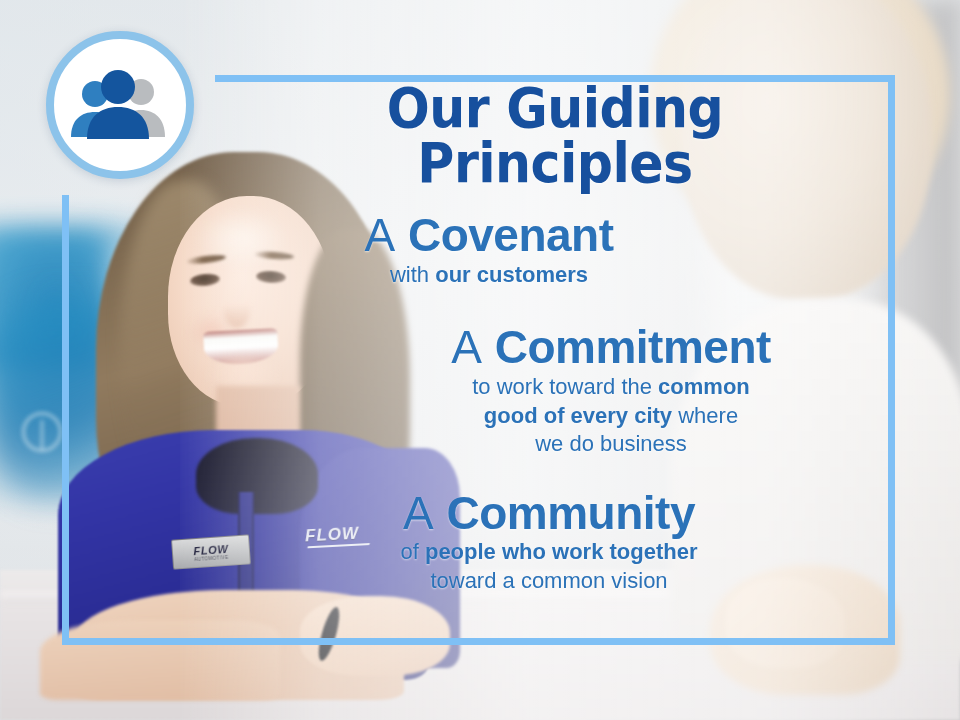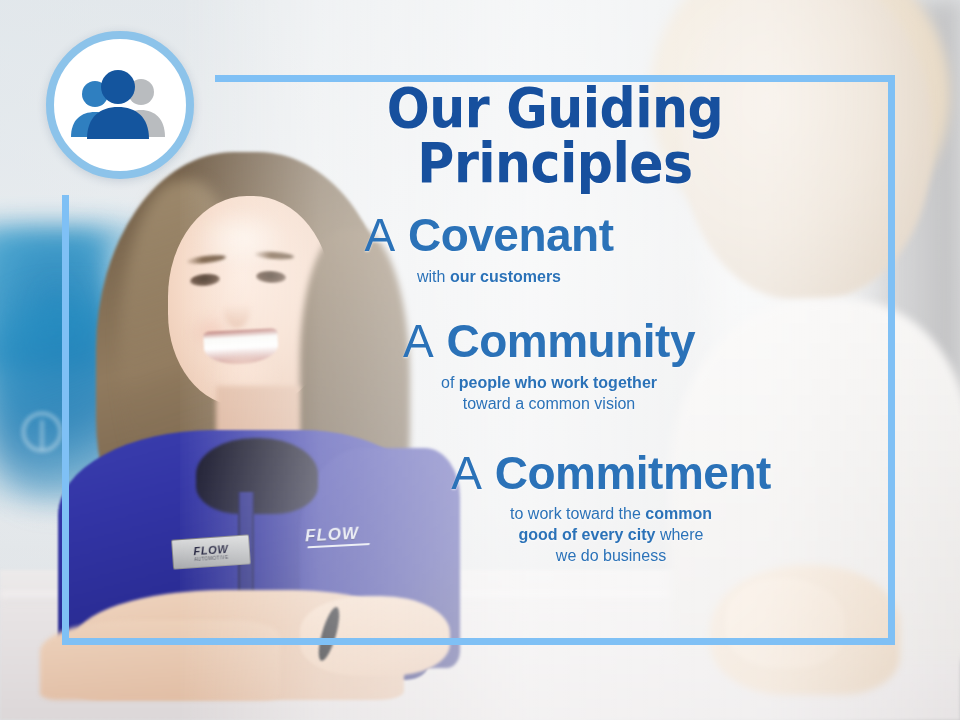--- a/index.html
+++ b/index.html
@@ -379,24 +379,23 @@
     font-size:46px;
     line-height:1.08;
     color:#2b72b8;
     white-space:nowrap;
     text-shadow:0 1px 2px rgba(255,255,255,.6);
   }
   .headline .art { font-weight:300; }
   .headline .word { font-weight:bold; letter-spacing:-0.5px; }
 
   .sub {
-    font-size:16px;
+    font-size:22px;
     line-height:1.30;
     color:#2b72b8;
-    margin-top:6px;
     text-shadow:0 1px 2px rgba(255,255,255,.6);
   }
   .sub b { font-weight:bold; }
 
   
   .p1 .headline, .p1 .sub { transform:translateX(-66px); }
   .p2 .headline, .p2 .sub { transform:translateX(-6px);  }
   .p3 .headline, .p3 .sub { transform:translateX(56px);  }
 </style>
 </head>
@@ -486,37 +485,37 @@
     <div class="principle p1">
       <div class="headline">
         <span class="art">A</span>
         <span class="word">Covenant</span>
       </div>
       <div class="sub">
         <span>with </span><b>our customers</b>
       </div>
     </div>
 
-    <div class="principle p2">
-      <div class="headline">
-        <span class="art">A</span>
-        <span class="word">Community</span>
-      </div>
-      <div class="sub">
-        <span>of </span><b>people who work together</b><br>
-        <span>toward a common vision</span>
-      </div>
-    </div>
-
     <div class="principle p3">
       <div class="headline">
         <span class="art">A</span>
         <span class="word">Commitment</span>
       </div>
       <div class="sub">
         <span>to work toward the </span><b>common</b><br>
         <b>good of every city</b><span> where</span><br>
         <span>we do business</span>
       </div>
     </div>
 
+    <div class="principle p2">
+      <div class="headline">
+        <span class="art">A</span>
+        <span class="word">Community</span>
+      </div>
+      <div class="sub">
+        <span>of </span><b>people who work together</b><br>
+        <span>toward a common vision</span>
+      </div>
+    </div>
+
   </div>
 </div>
 
 </body></html>

